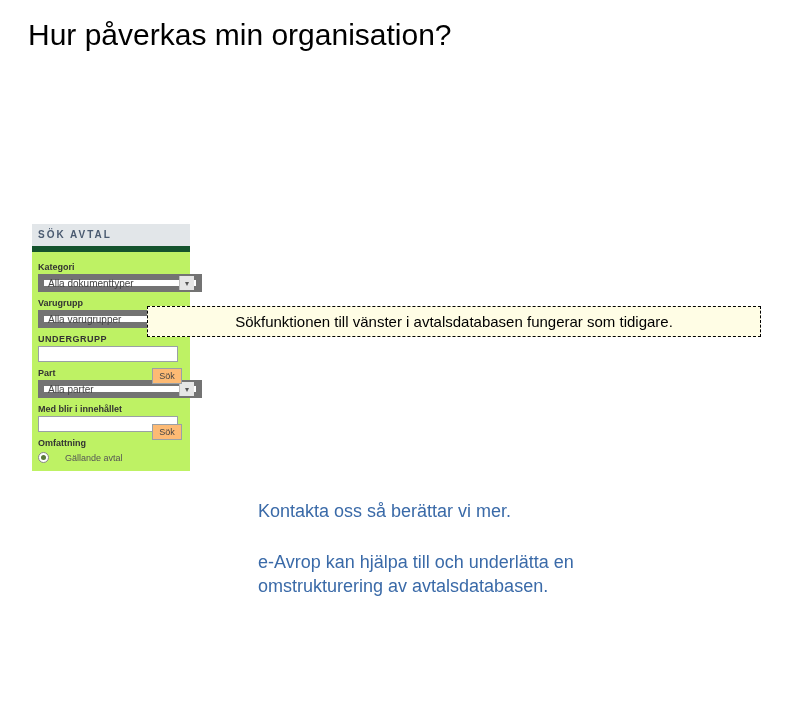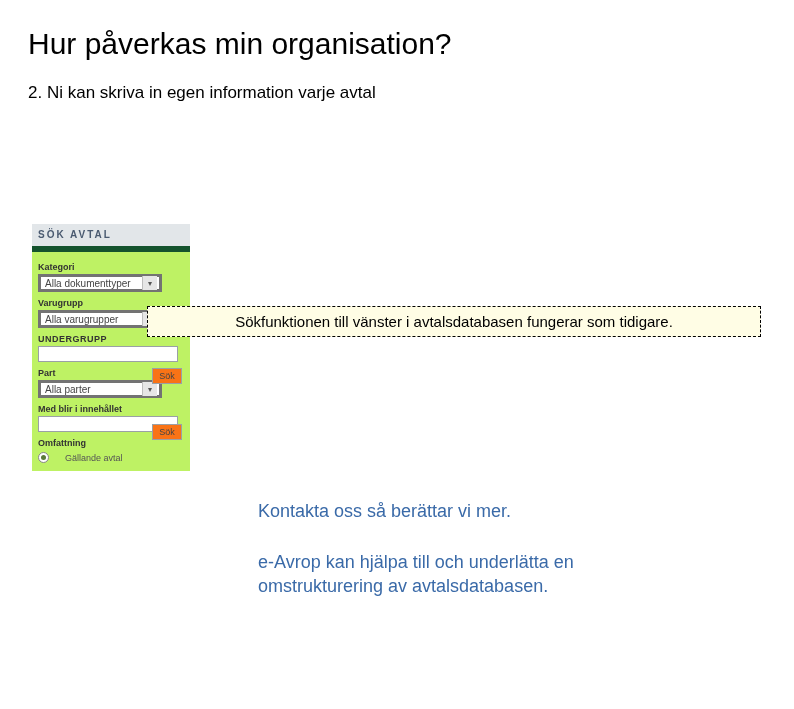--- a/index.html
+++ b/index.html
@@ -11,21 +11,21 @@
     background: #ffffff;
     position: relative;
     overflow: hidden;
   }
   .page {
     padding: 18px 28px 0 28px;
   }
   h1.title {
     font-size: 30px;
     font-weight: 400;
-    margin: 9px 0 22px 0;
+    margin: 0 0 22px 0;
     color: #000;
   }
   .numlist {
     padding: 0;
     margin: 0;
   }
   .numlist .item {
     font-size: 17px;
     font-family: Verdana, Arial, sans-serif;
     color: #000;
@@ -59,24 +59,24 @@
     font-size: 9px;
     font-weight: bold;
     color: #333;
     margin: 6px 0 2px 0;
   }
   .field-lbl.caps {
     text-transform: uppercase;
     letter-spacing: 0.5px;
   }
   .sel {
-    width: 124px;
+    width: 164px;
     height: 18px;
     font-size: 10px;
-    border: 3px solid #737373;
+    border: 6px solid #737373;
     background: #fff;
     display: flex;
     align-items: center;
     justify-content: space-between;
     padding: 0 2px 0 4px;
     box-sizing: border-box;
     color: #444;
   }
   .sel .chev {
     width: 14px;
@@ -122,21 +122,21 @@
   .radio-lbl {
     font-size: 9px;
     color: #555;
   }
 
   
   .mini-btn {
     position: absolute;
     width: 30px;
     height: 16px;
-    background: #f97316;
+    background: #fdba74;
     border: 1px solid #9aa0a6;
     font-size: 9px;
     font-family: Verdana, Arial, sans-serif;
     color: #444;
     text-align: center;
     line-height: 14px;
     box-sizing: border-box;
   }
   .btn1 { left: 152px; top: 368px; }
   .btn2 { left: 152px; top: 424px; }
@@ -172,21 +172,20 @@
     line-height: 1.3;
   }
 </style>
 </head>
 <body>
 
 <div class="page">
   <h1 class="title">Hur påverkas min organisation?</h1>
 
   <div class="numlist">
-    <div class="item">2. Ni kan skriva in egen information varje avtal</div>
   </div>
 </div>
 
 <div class="search-panel">
   <div class="panel-head">SÖK AVTAL</div>
   <div class="panel-body">
 
     <div class="field-lbl">Kategori</div>
     <div class="sel">
       <span>Alla dokumenttyper</span>

